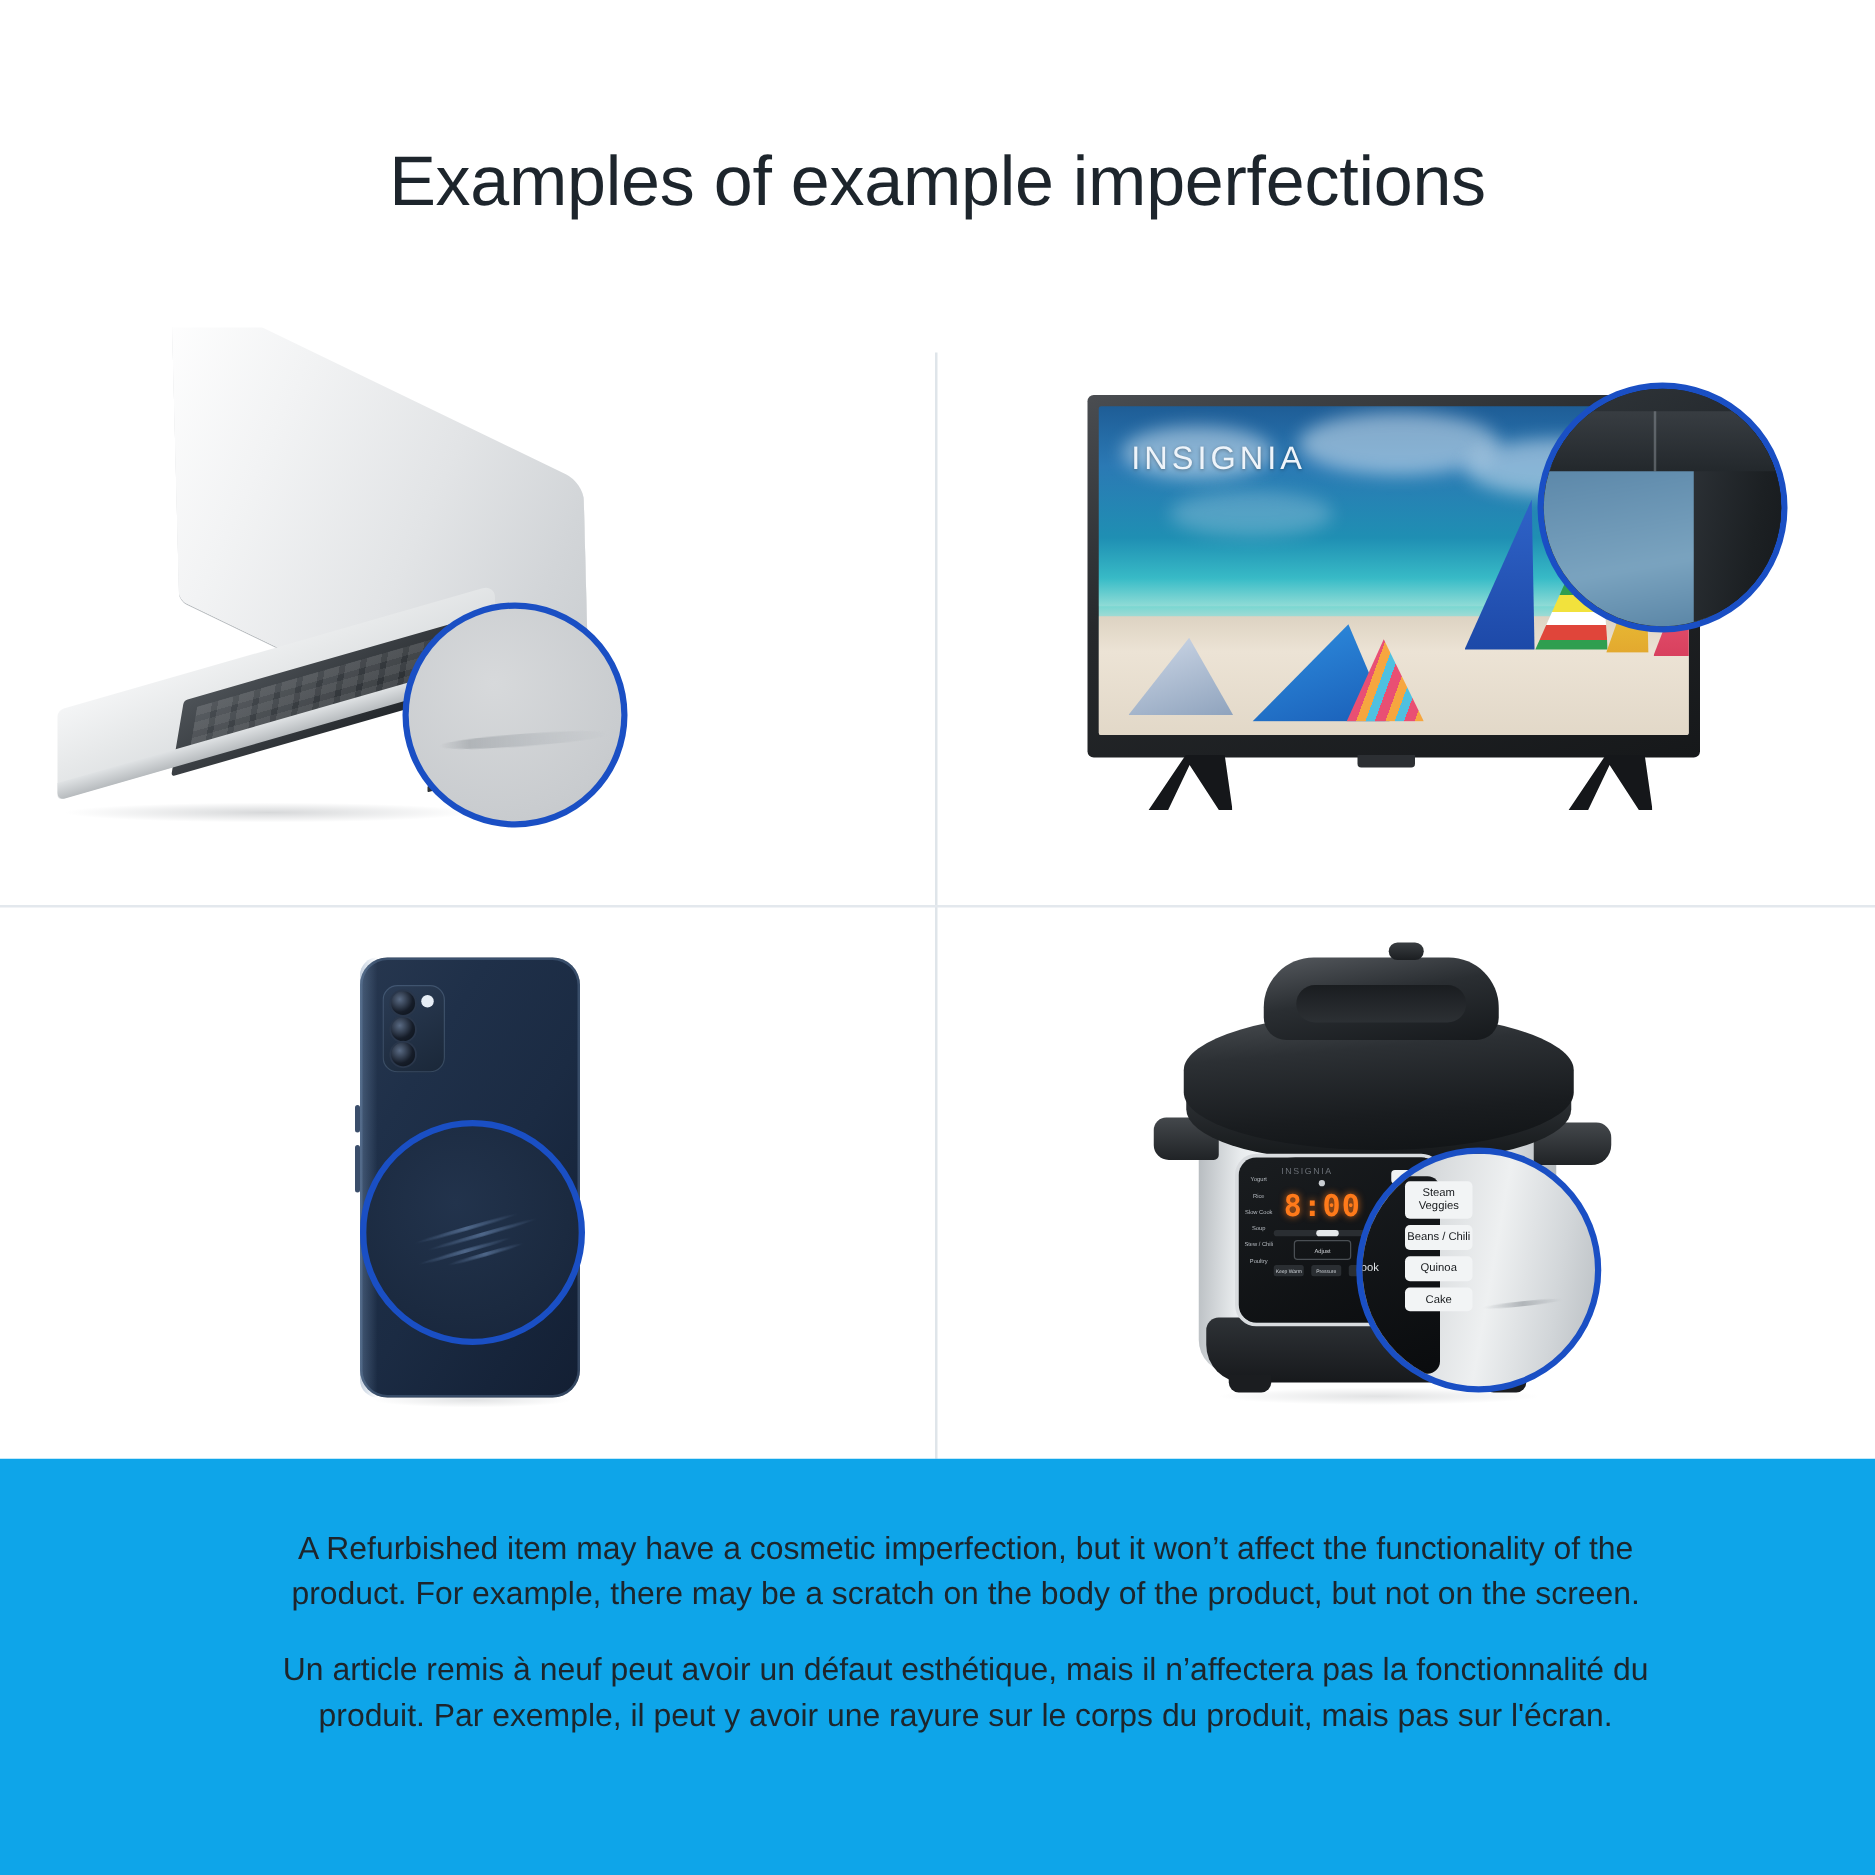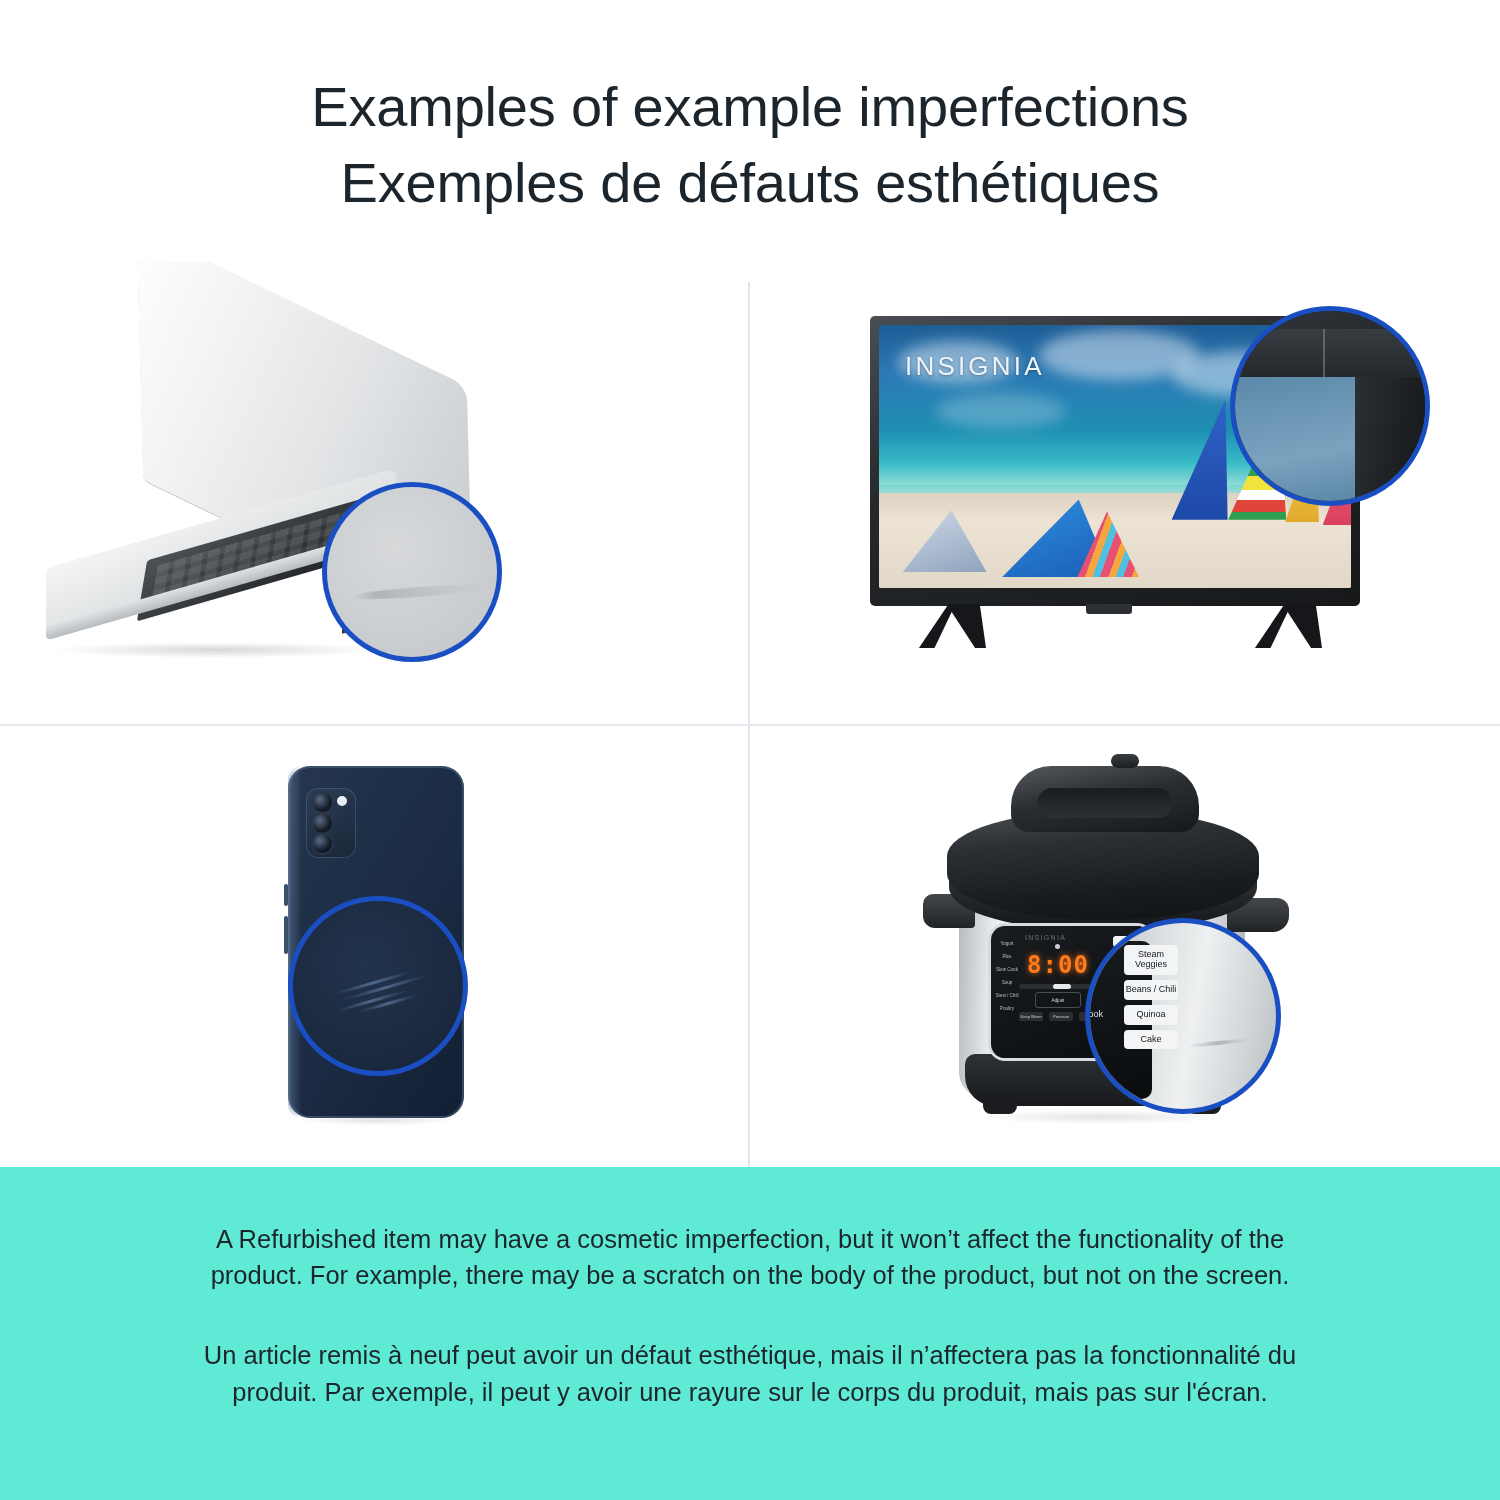--- a/index.html
+++ b/index.html
@@ -597,43 +597,42 @@
     width: 260px; height: 14px;
     background: radial-gradient(ellipse at center, rgba(120,125,130,.22), rgba(255,255,255,0) 70%);
   }
 
   
   .footer {
     position: absolute;
     left: 0; top: 1167px;
     width: 1500px;
     height: 333px;
-    background: #5eead4;
+    background: #0ea5e9;
     padding: 54px 160px 0 160px;
     display: flex;
     flex-direction: column;
-    align-items: center;
+    align-items: flex-end;
   }
   .footer p {
     color: #1d252c;
     font-size: 25.5px;
     line-height: 1.42;
     text-align: center;
     max-width: 1135px;
   }
-  .footer p + p { margin-top: 44px; }
+  .footer p + p { margin-top: 25px; }
 </style>
 </head>
 <body>
 
 <div class="page">
 
   <div class="header">
     <div class="title-line">Examples of example imperfections</div>
-    <div class="title-line">Exemples de défauts esthétiques</div>
   </div>
 
   <div class="grid">
     <div class="vdiv"></div>
     <div class="hdiv"></div>
 
     <div class="cell cell-tl">
       <div class="laptop-wrap">
         <div class="shadow-l"></div>
         <div class="lid-edge"></div>

